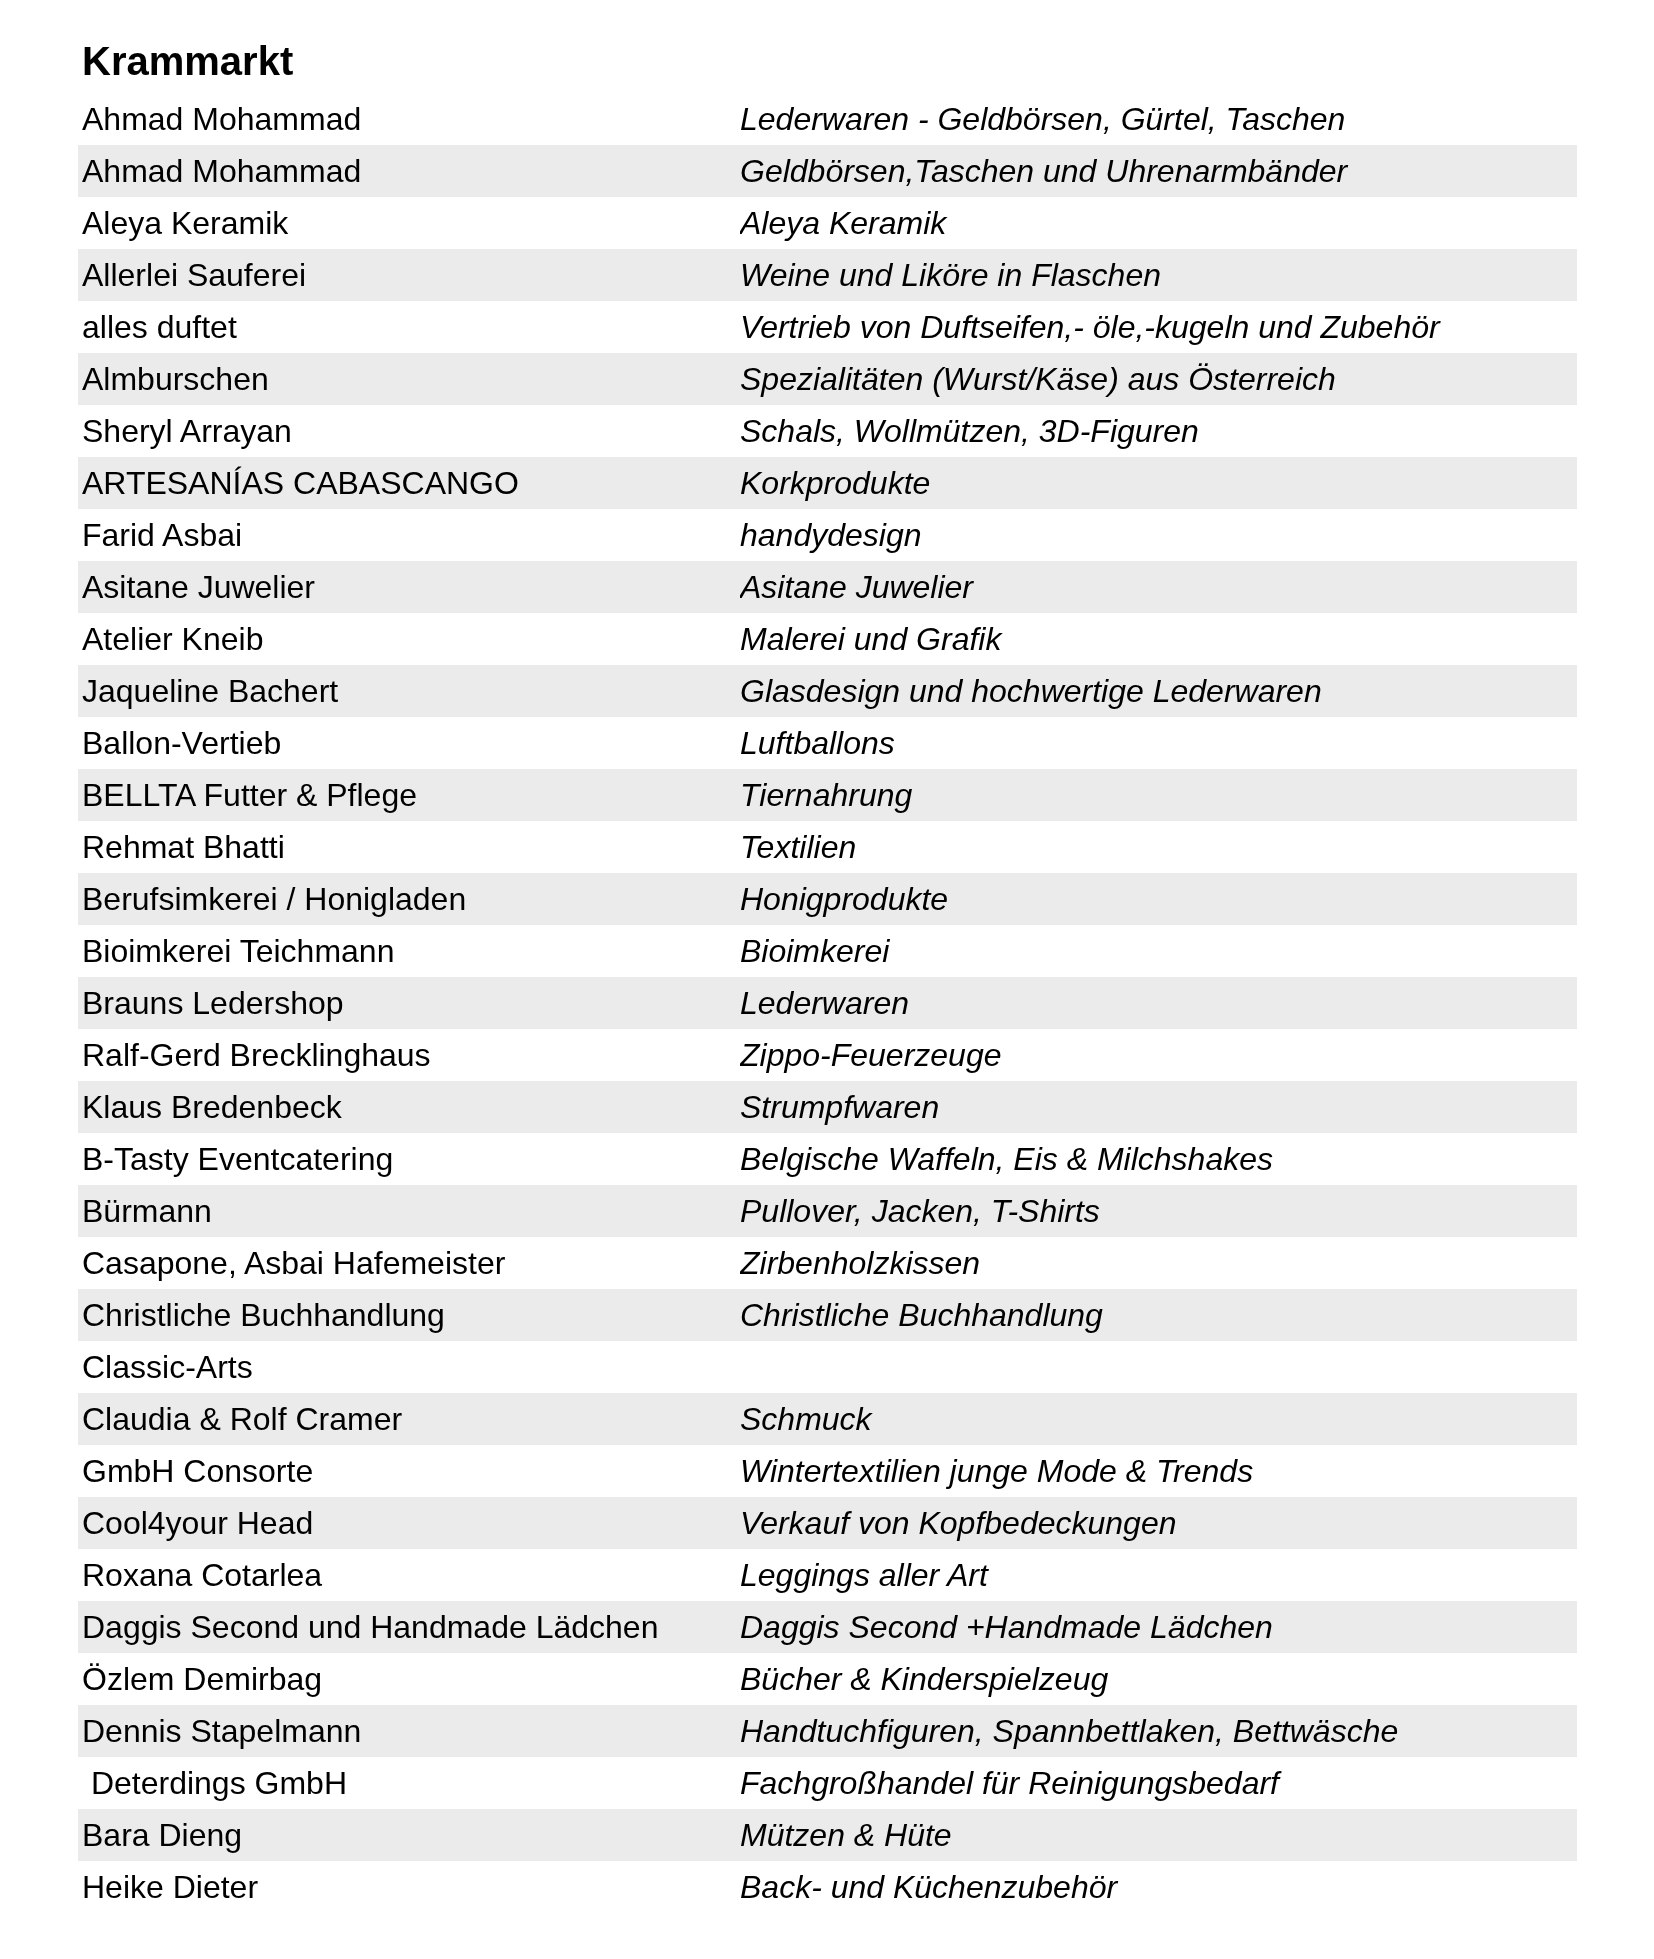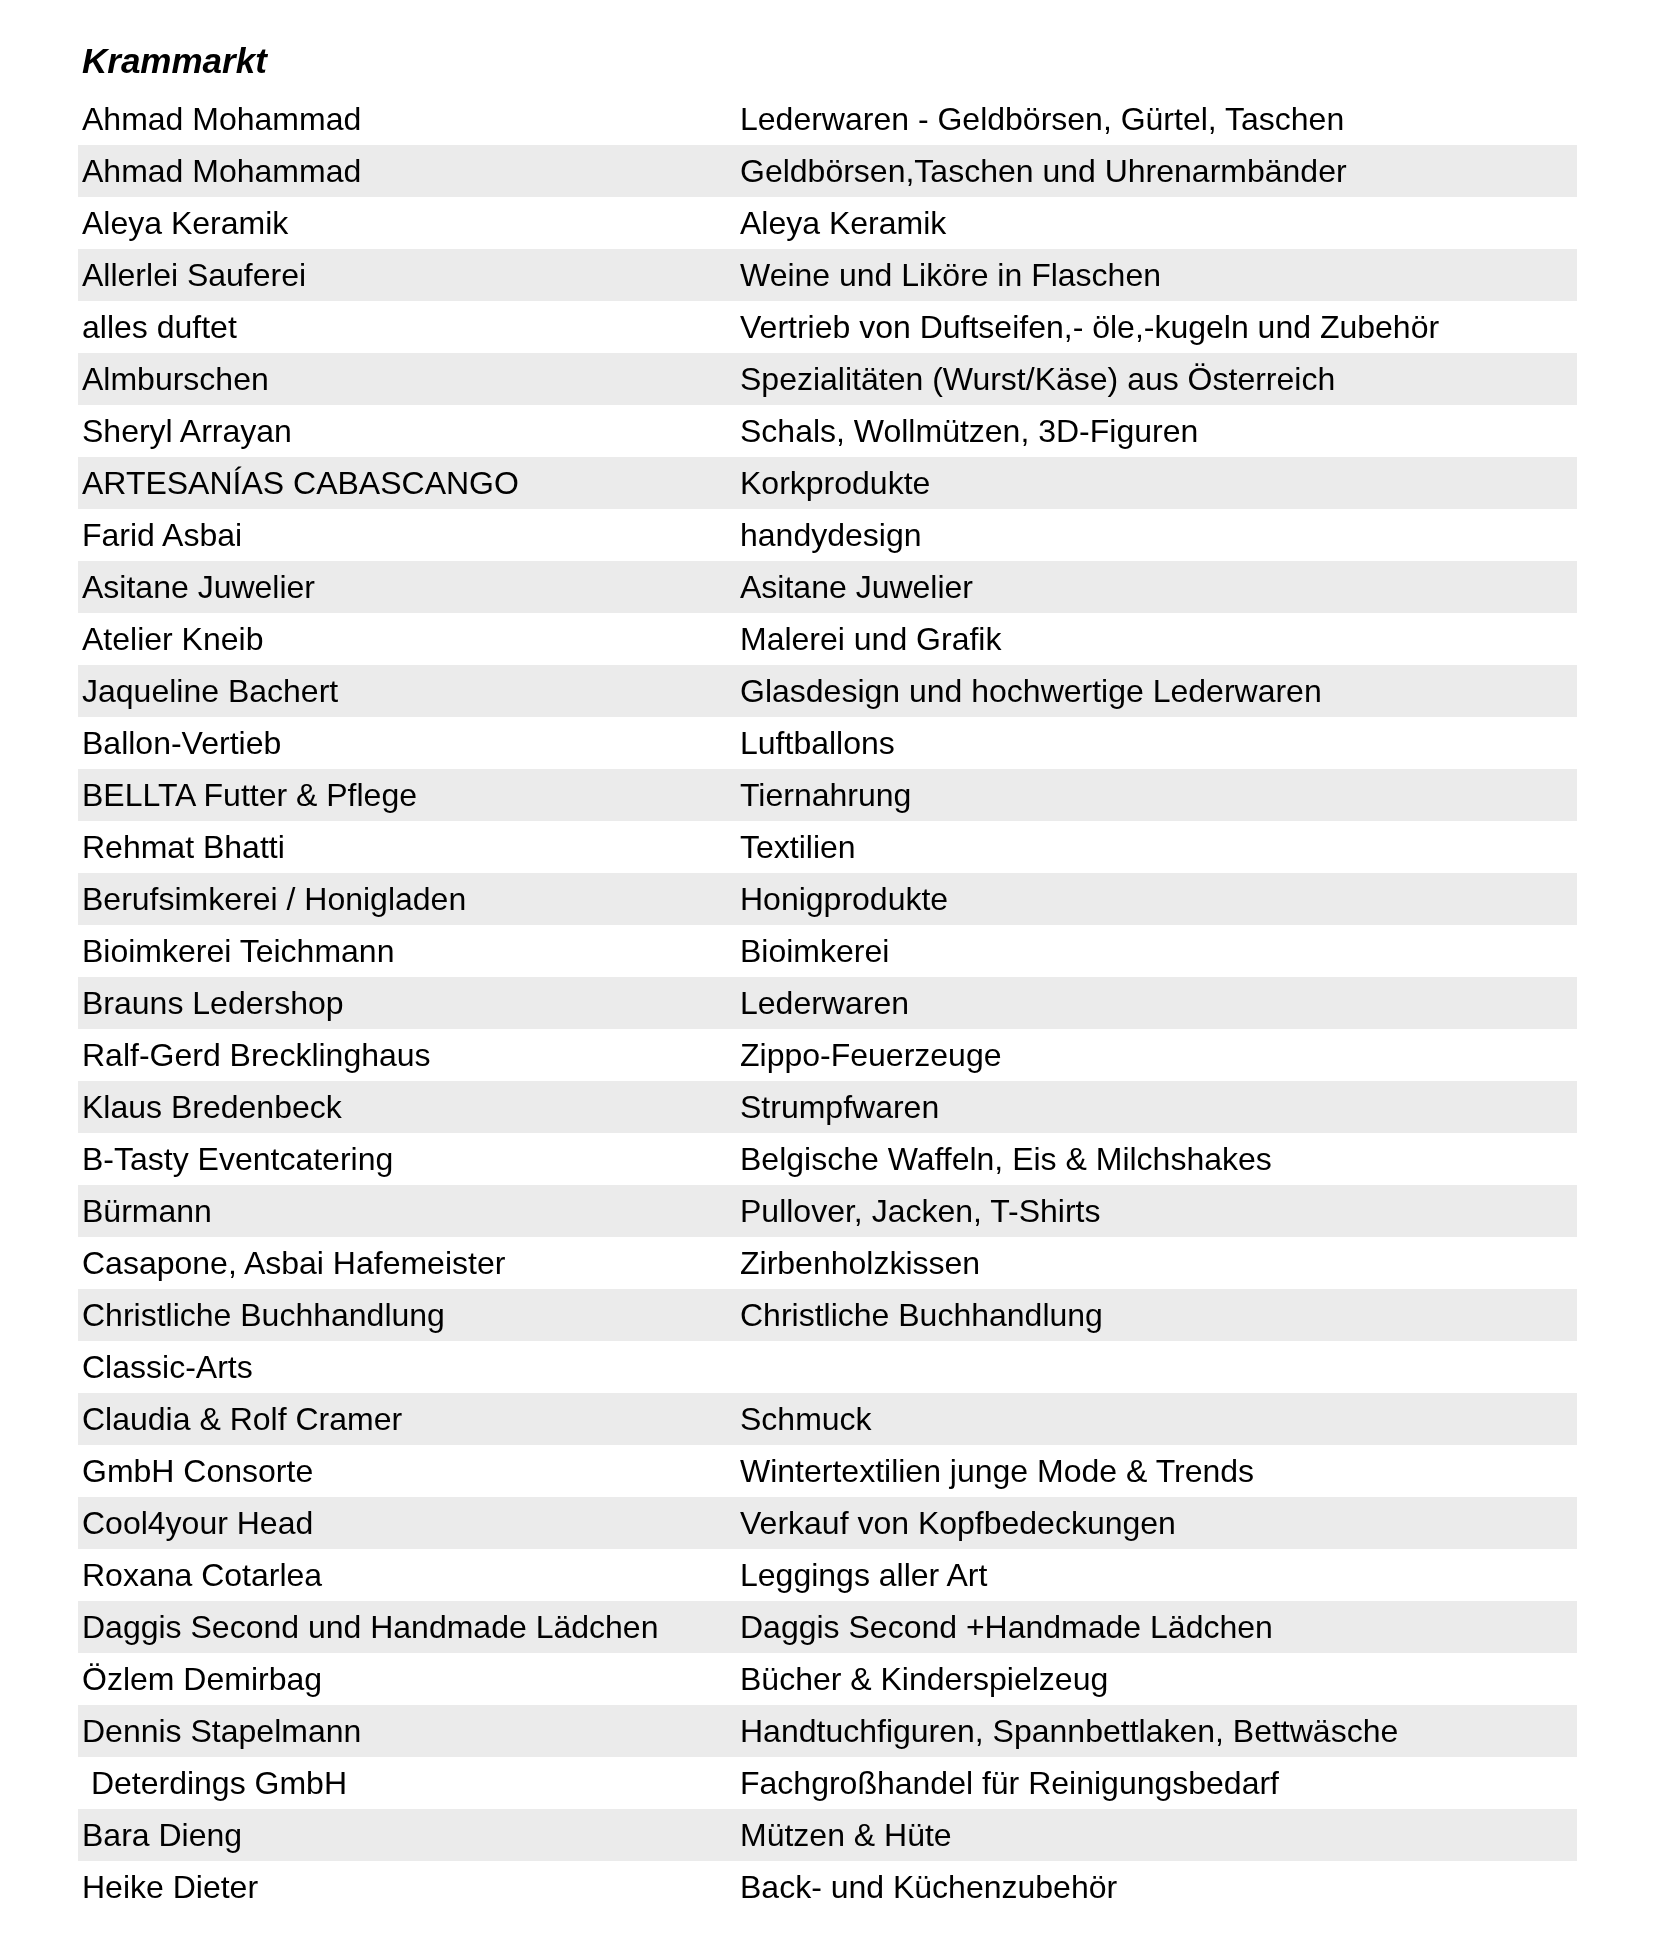--- a/index.html
+++ b/index.html
@@ -17,23 +17,22 @@
   }
   .page {
     position: relative;
     width: 1654px;
     height: 1959px;
   }
   .title {
     position: absolute;
     left: 82px;
     top: 38px;
-    font-size: 35px;
+    font-size: 40px;
     font-weight: bold;
-    font-style: italic;
     line-height: 46px;
     white-space: pre;
   }
   .table {
     position: absolute;
     left: 78px;
     top: 93px;
     width: 1499px;
   }
   .row {
@@ -52,20 +51,21 @@
     overflow: hidden;
   }
   .cell.name {
     width: 662px;
     flex: 0 0 662px;
     padding-left: 4px;
     box-sizing: border-box;
   }
   .cell.offering {
     flex: 1;
+    font-style: italic;
   }
 </style>
 </head>
 <body>
 
 <div class="page">
   <div class="title">Krammarkt</div>
   <div class="table" id="vendor-table">
   <div class="row">
     <div class="cell name">Ahmad Mohammad</div>

